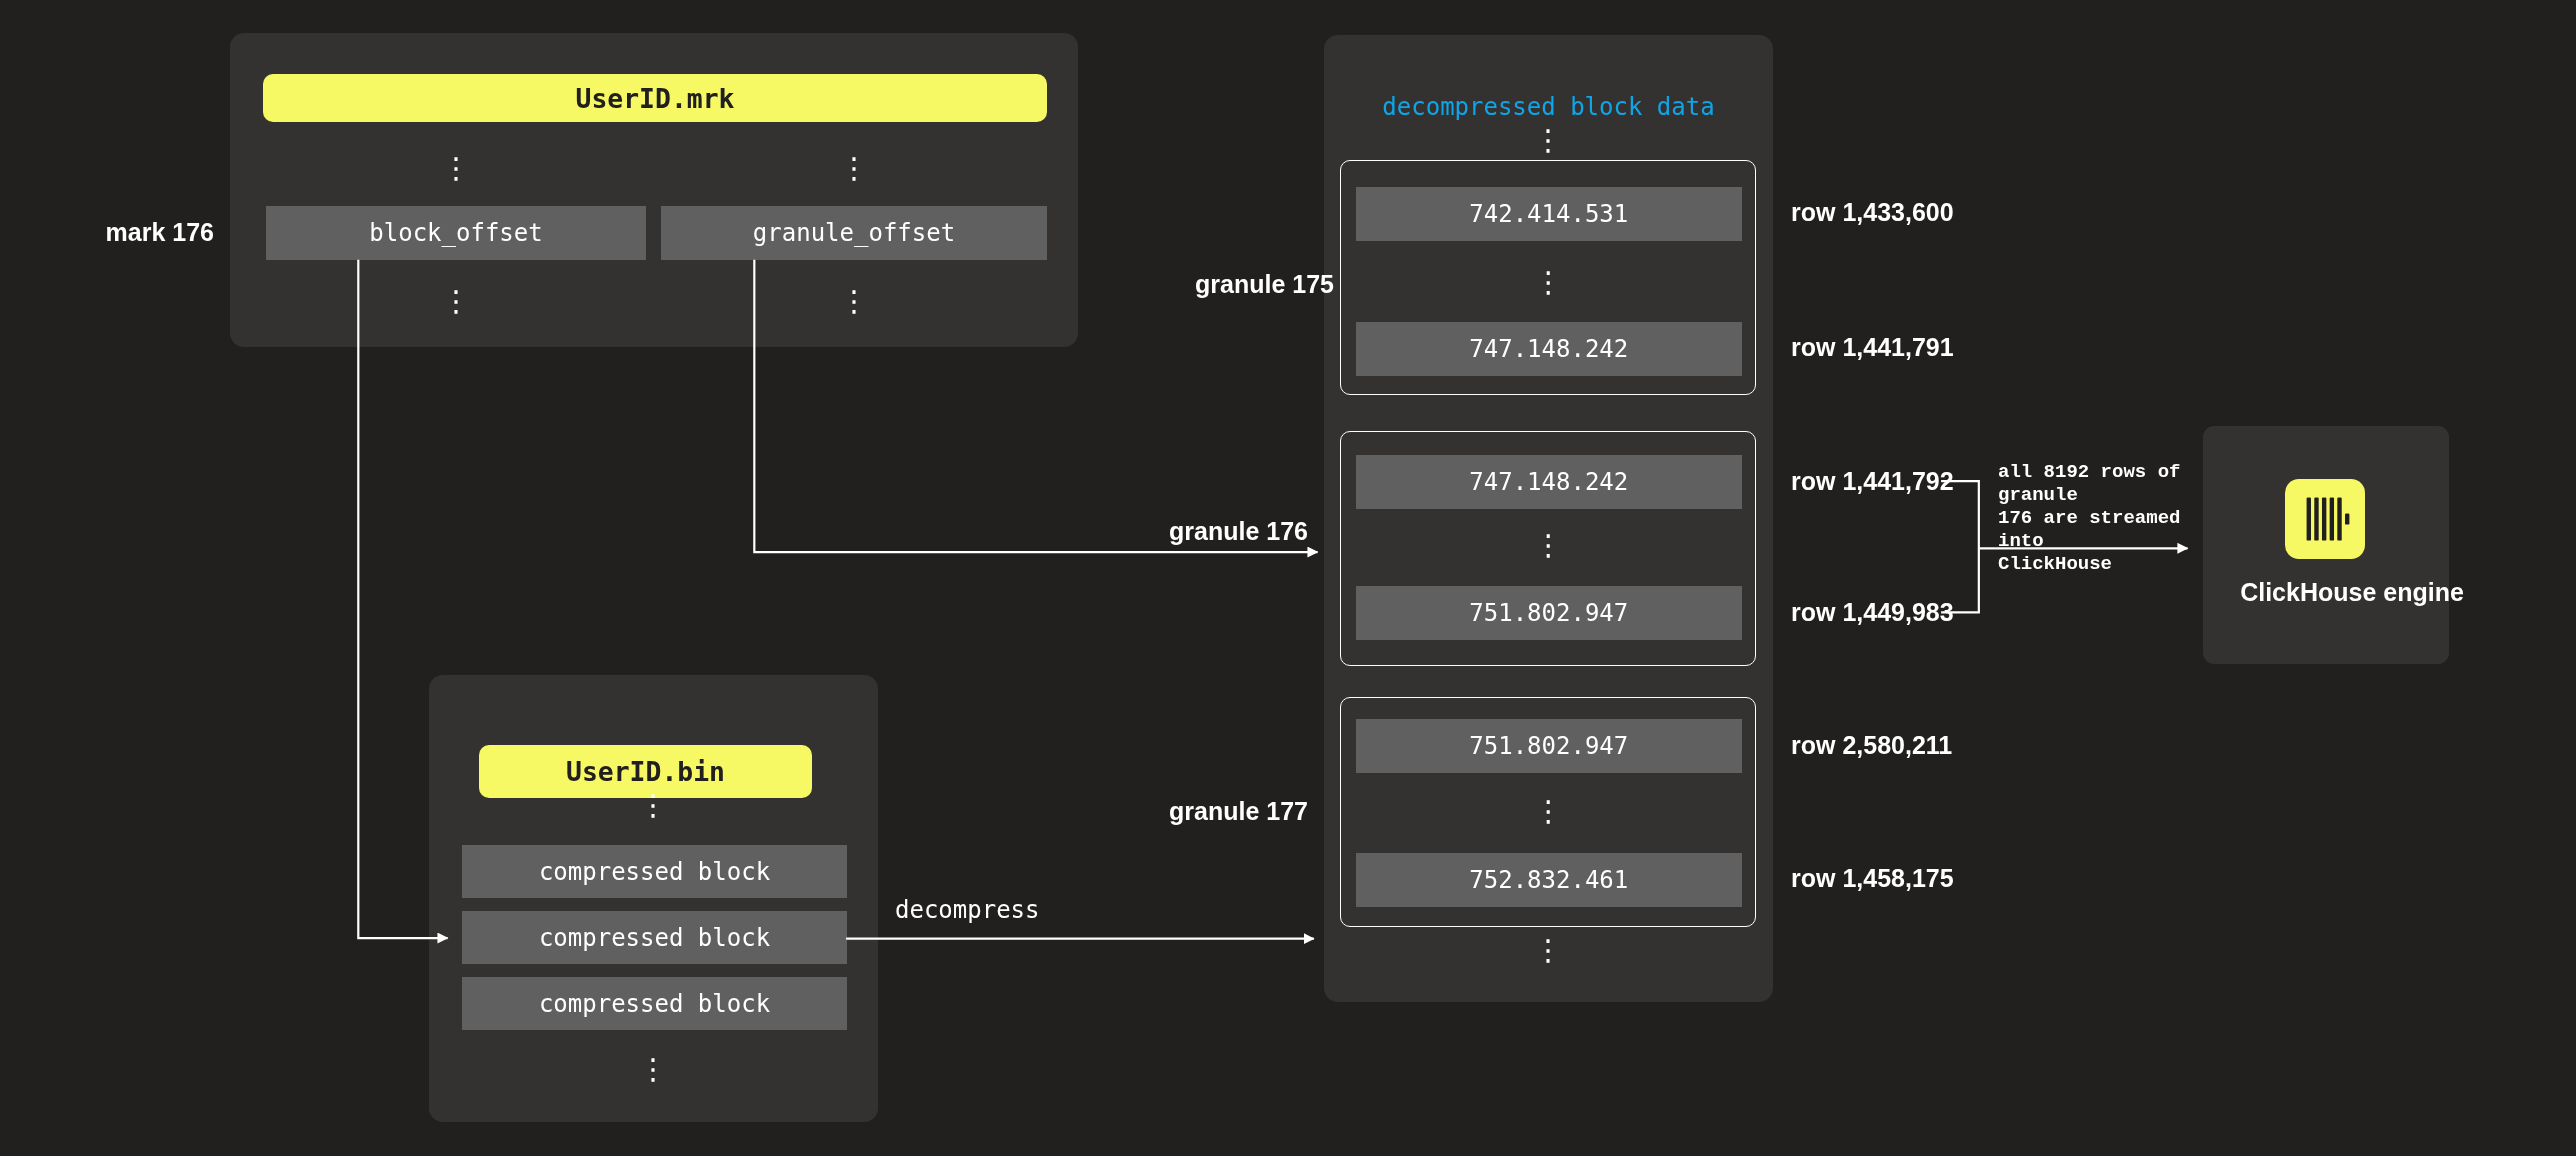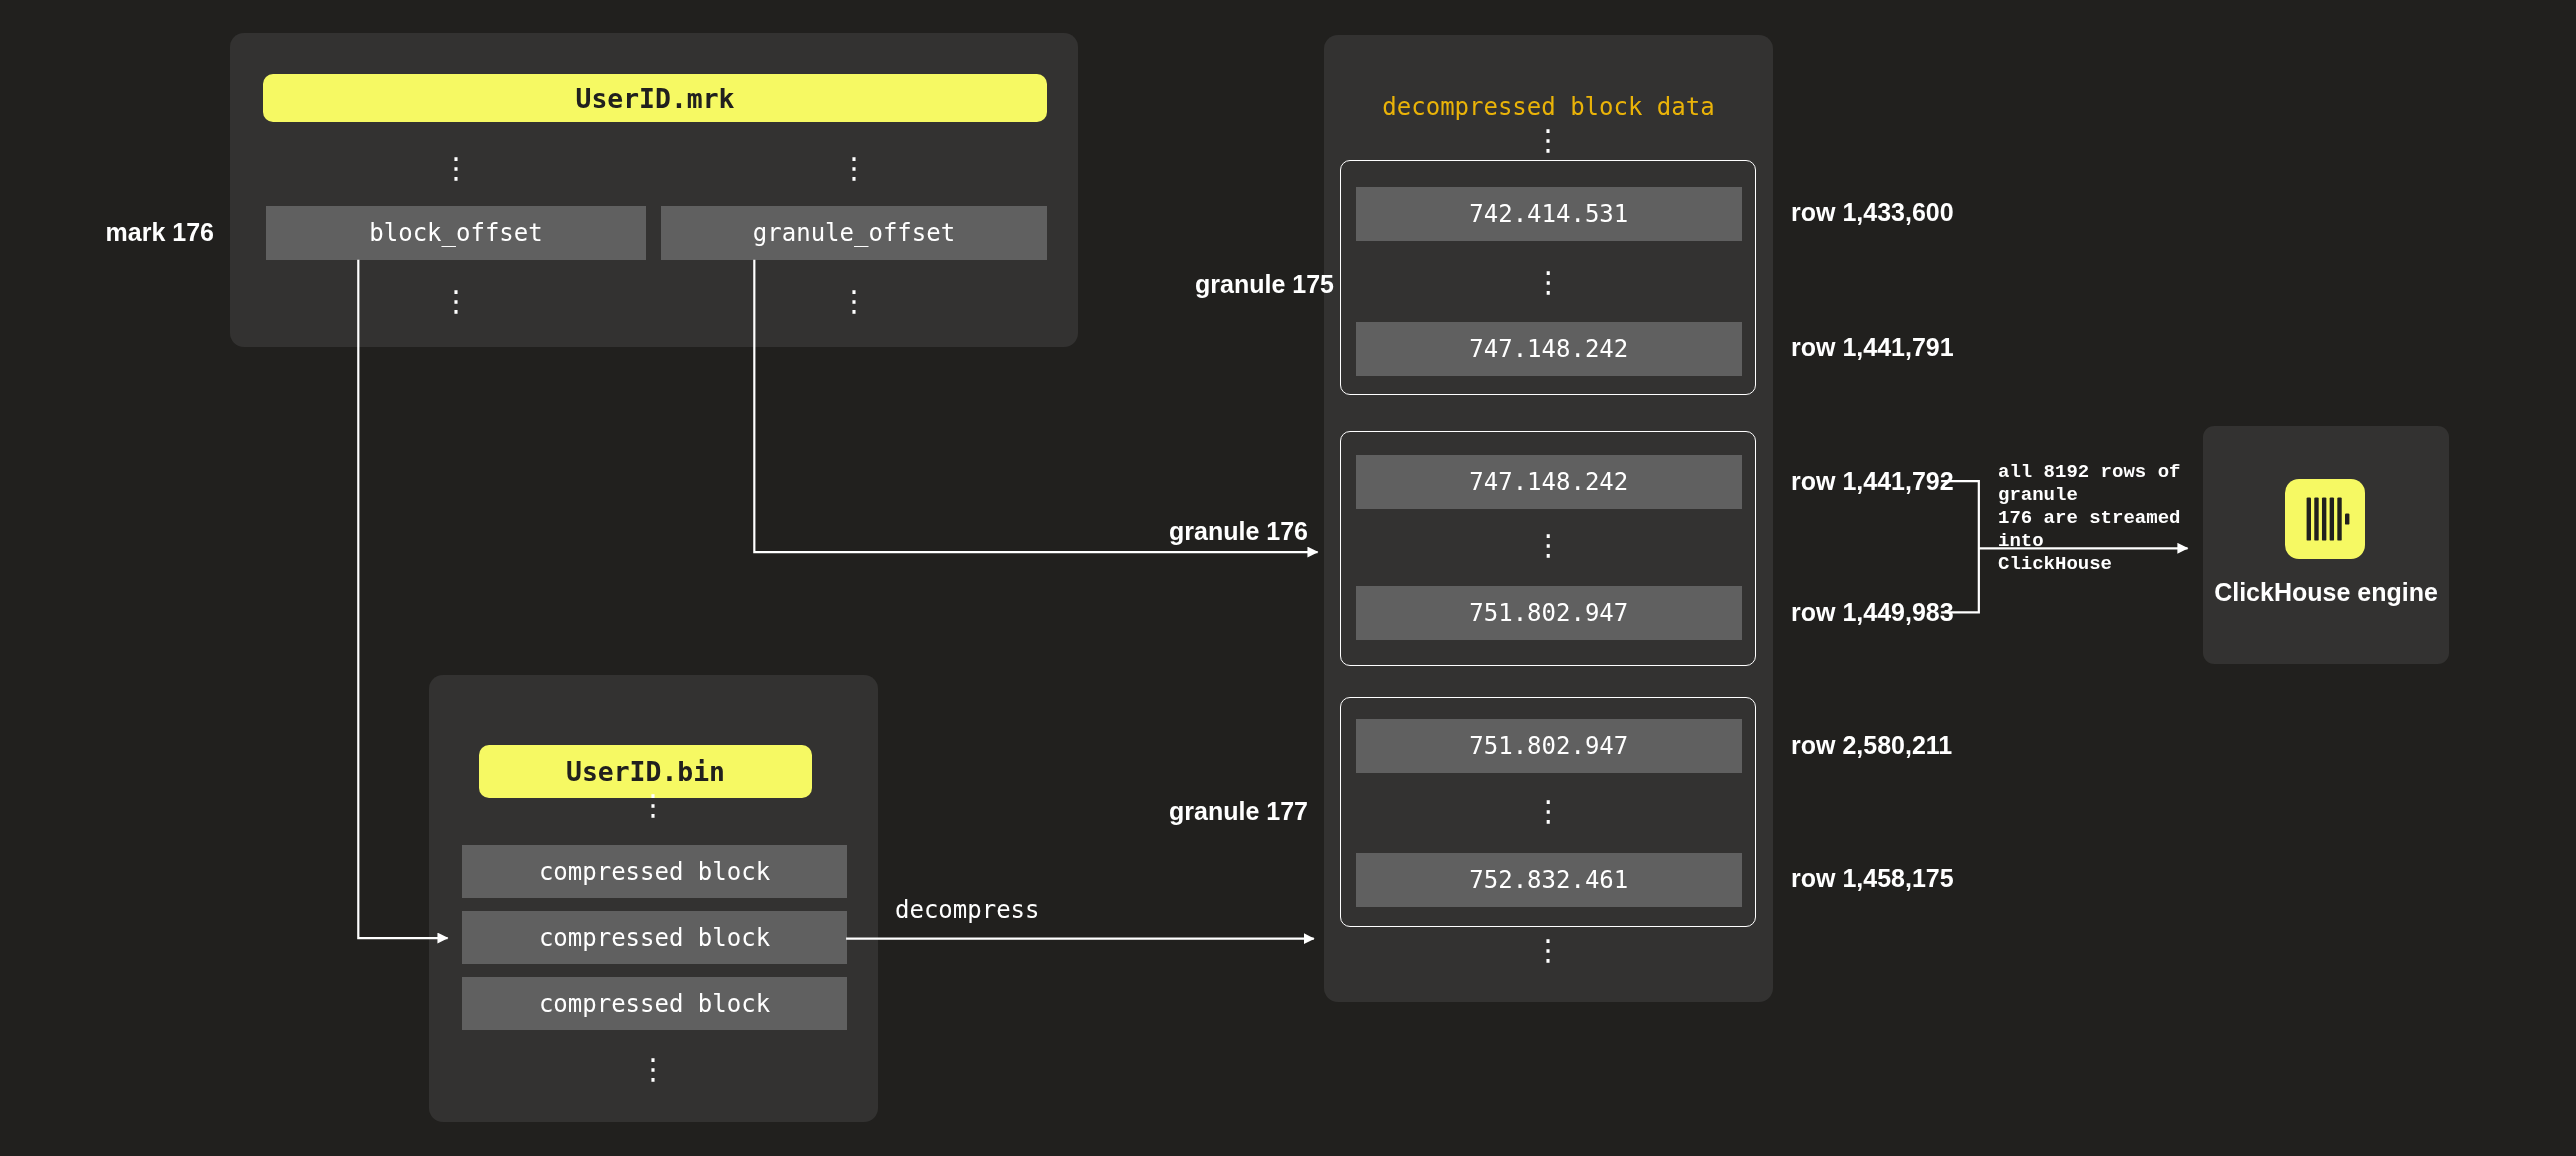--- a/index.html
+++ b/index.html
@@ -36,34 +36,34 @@
     position:absolute;font-family:"DejaVu Sans Mono","Liberation Mono",monospace;
     font-size:24px;color:#ffffff;white-space:nowrap;
   }
   .granule-box{
     position:absolute;border:1.9px solid #ffffff;border-radius:10px;
     background:transparent;
   }
   .dec-title{
     position:absolute;left:0;top:58px;width:100%;text-align:center;
     font-family:"DejaVu Sans Mono","Liberation Mono",monospace;
-    font-size:24px;color:#eab308;
+    font-size:24px;color:#0ea5e9;
   }
   .annotation{
     position:absolute;left:1998px;top:461px;width:214px;
     font-size:19px;line-height:23px;font-weight:bold;color:#ffffff;font-family:Liberation Mono, monospace;
   }
   .ch-logo{
     position:absolute;left:82px;top:53px;width:80px;height:80px;
     background:#f6f963;border-radius:14px;
     display:flex;align-items:center;justify-content:center;
   }
   .ch-label{
     position:absolute;left:0;top:152px;width:100%;text-align:center;
-    font-weight:bold;font-size:25px;color:#ffffff;
+    font-weight:bold;font-size:25px;color:#ffffff;padding-left:26px;
   }
   svg.wires{position:absolute;left:0;top:0;pointer-events:none;}
 </style>
 </head>
 <body>
 
 <div class="canvas">
 
   <div class="panel" style="left:230px;top:33px;width:848px;height:314px;">
     <div class="pill" style="left:33px;top:41px;width:784px;height:48px;">

